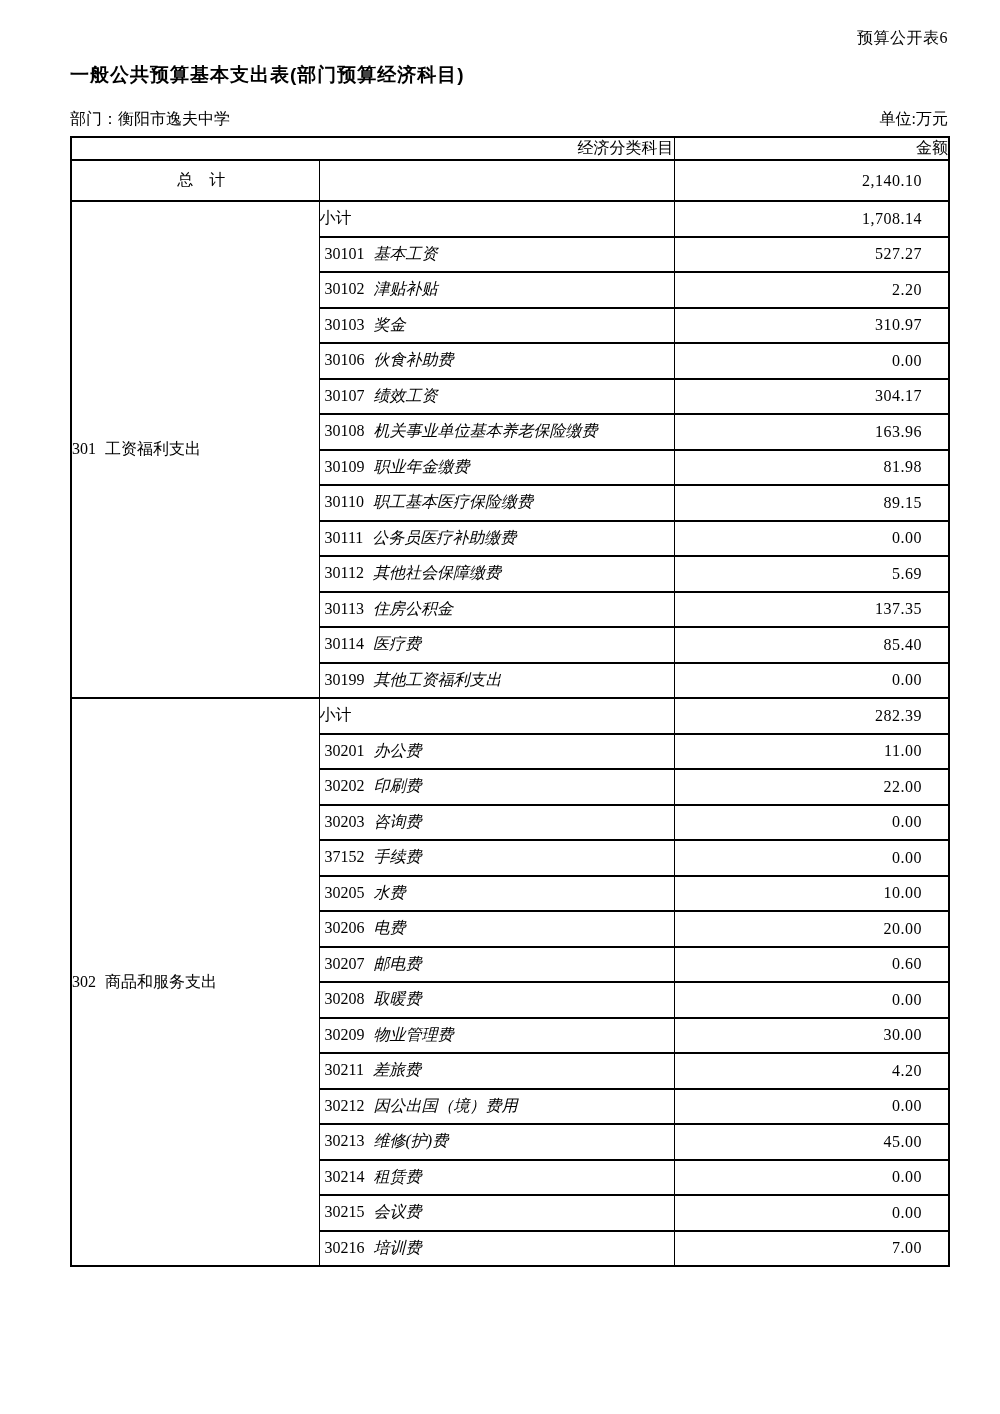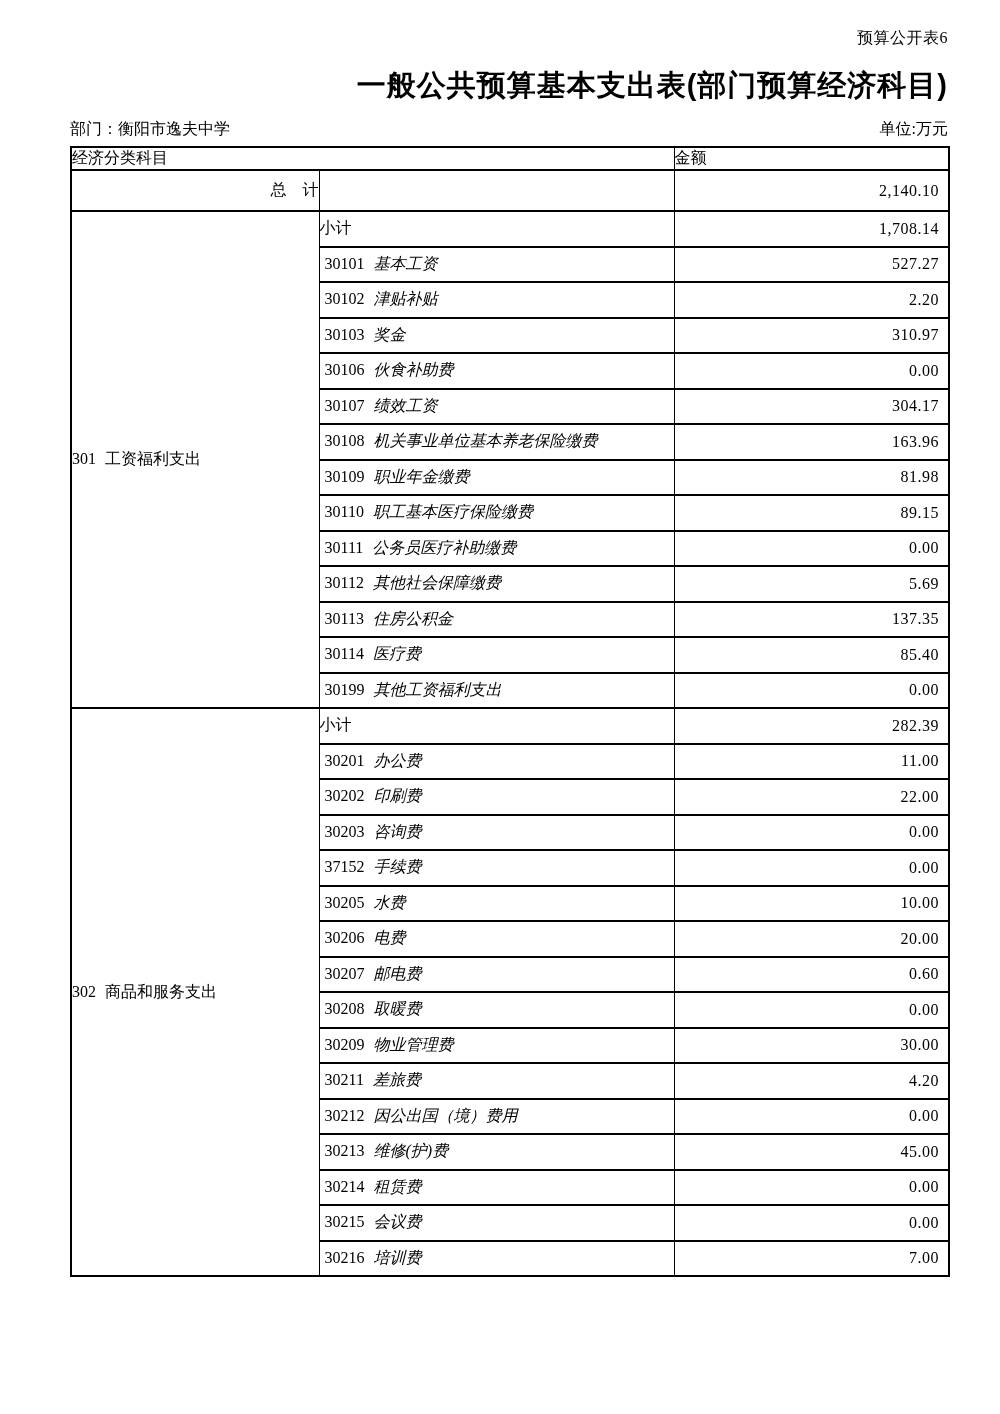--- a/index.html
+++ b/index.html
@@ -13,25 +13,25 @@
   .page {
     position:absolute; left:70px; top:28px; width:878px;
   }
   .corner {
     text-align:right;
     font-size:16px;
     height:22px;
     letter-spacing:0.5px;
   }
   .title {
-    margin-top:16px;
-    text-align:right;
+    margin-top:6px;
+    text-align:left;
     font-family:"Liberation Sans","DejaVu Sans",sans-serif;
     font-weight:bold;
-    font-size:29px;
+    font-size:19px;
     letter-spacing:1px;
     line-height:38px;
   }
   .meta {
     margin-top:14px;
     display:flex;
     justify-content:space-between;
     align-items:flex-end;
     font-size:16px;
     height:22px;
@@ -46,30 +46,30 @@
   table.budget th, table.budget td {
     border-left:1px solid #000;
     border-right:1px solid #000;
     border-top:2px solid #000;
     border-bottom:2px solid #000;
     font-size:16px;
     font-weight:normal;
     vertical-align:middle;
     overflow:hidden;
   }
-  thead th { height:21px; text-align:left; }
+  thead th { height:21px; text-align:right; }
   tr.total-row td { height:41px; }
   tbody td { height:35.5px; }
-  .label-cell   { text-align:right; padding-left:12px; }
+  .label-cell   { text-align:center; padding-left:12px; }
   .group-cell   { text-align:left; }
   .item-cell    { text-align:left; padding-left:5px; }
   .item-name    { margin-left:9px;font-style:italic; }
   .group-name   { margin-left:9px; }
   .subtotal-cell{ text-align:left;margin-top:32px; }
-  .amount-cell  { text-align:right; padding-right:9px; letter-spacing:0.5px; }
+  .amount-cell  { text-align:right; padding-right:26px; letter-spacing:0.5px; }
 </style>
 </head>
 <body>
 
 <div class="page">
   <div class="corner">预算公开表6</div>
   <h1 class="title">一般公共预算基本支出表(部门预算经济科目)</h1>
   <div class="meta">
     <span>部门：衡阳市逸夫中学</span>
     <span>单位:万元</span>

